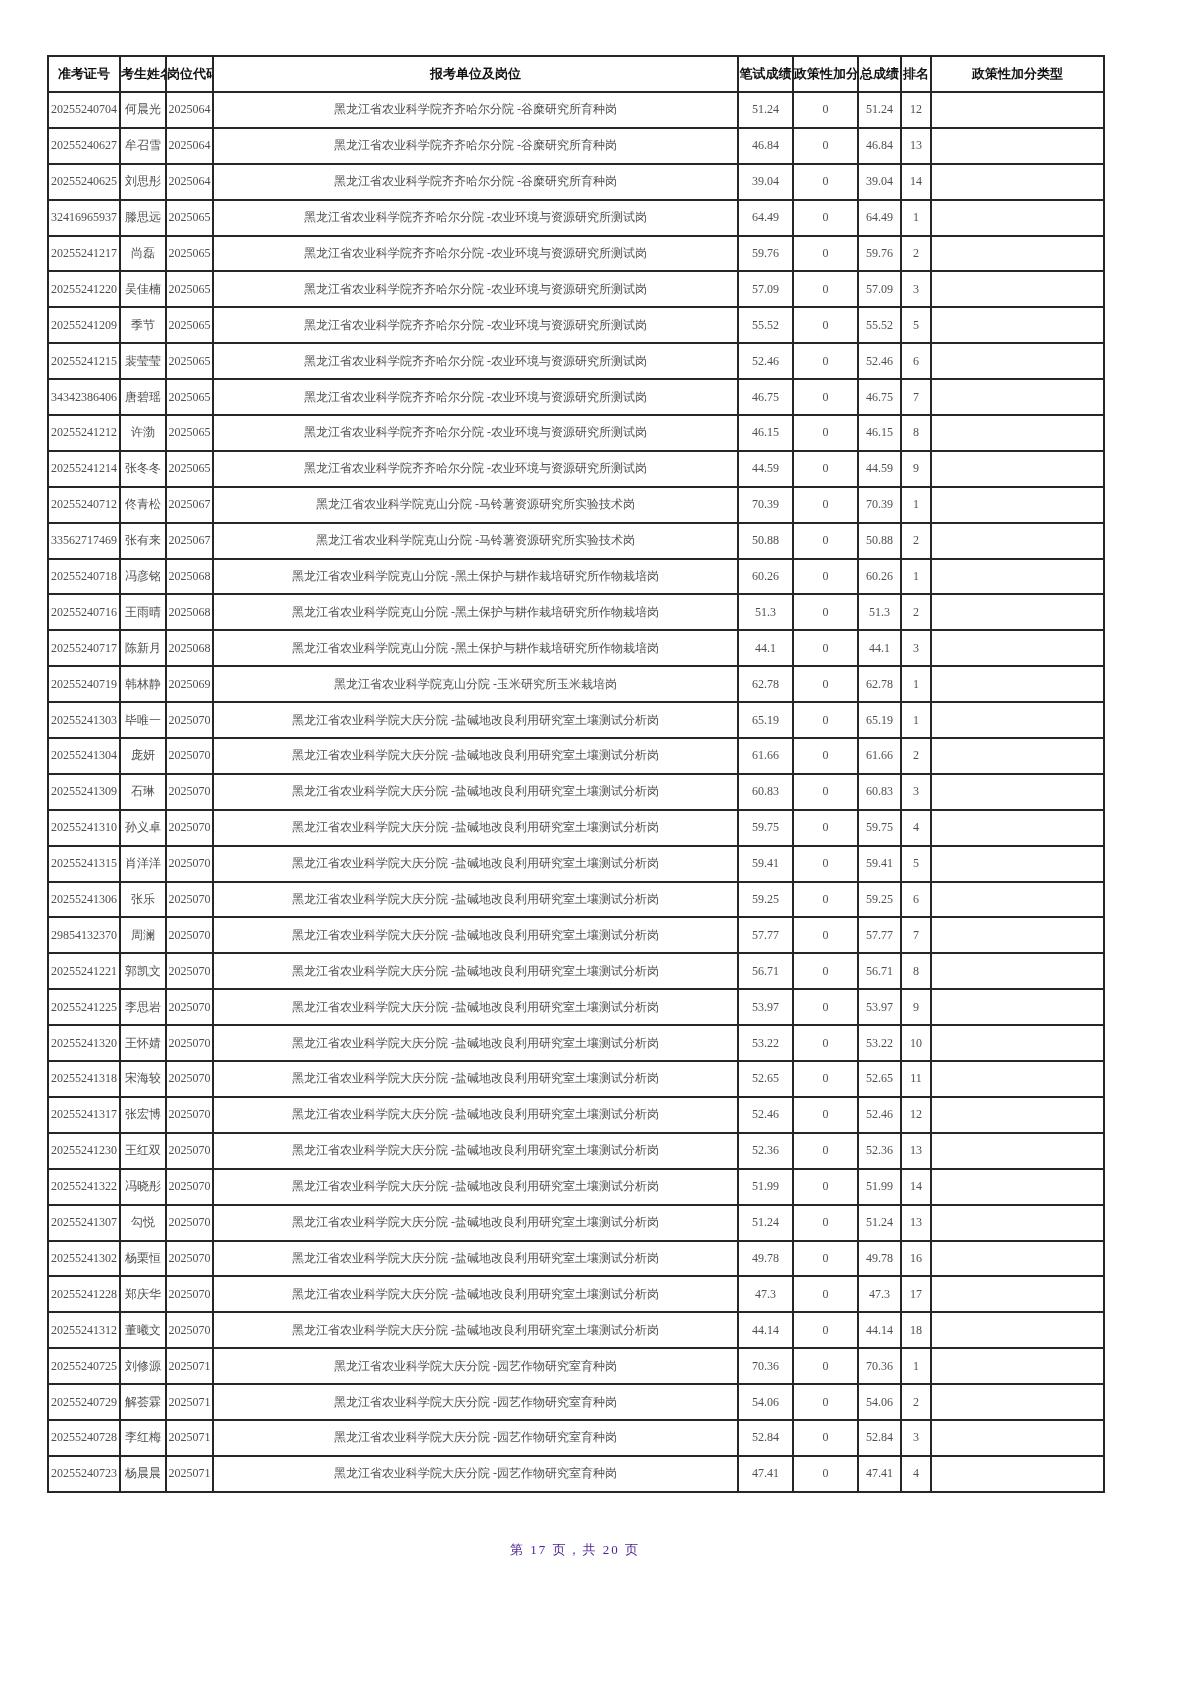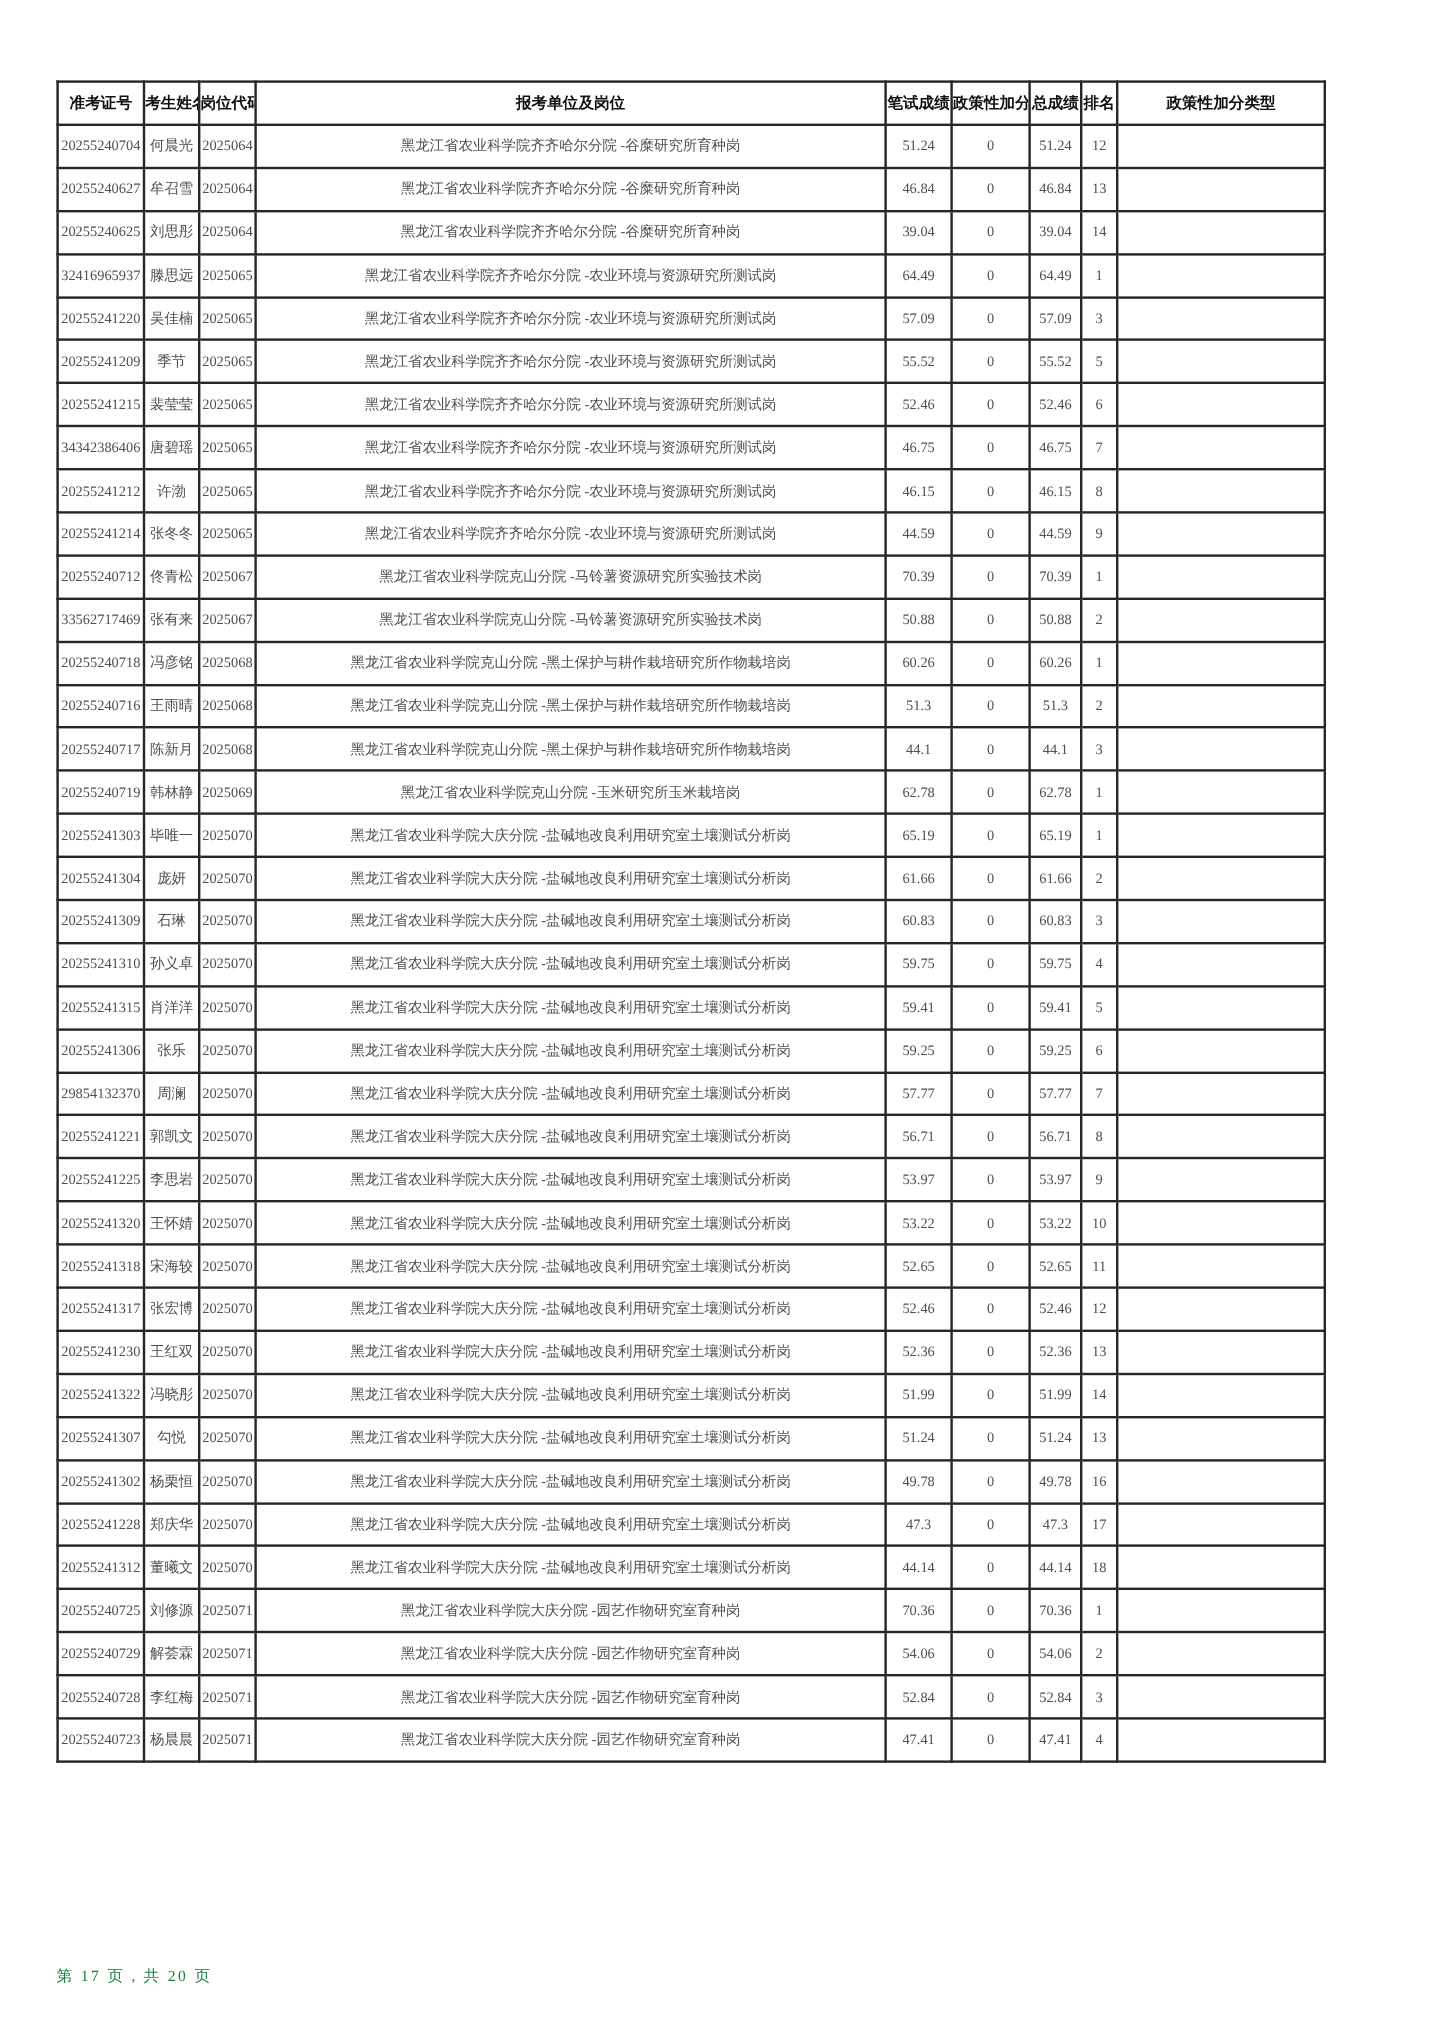--- a/index.html
+++ b/index.html
@@ -5,21 +5,21 @@
   * { box-sizing: border-box; margin: 0; padding: 0; }
   html, body {
     width: 1198px; height: 1695px;
     background: #ffffff;
     font-family: "Liberation Serif", "DejaVu Serif", serif;
     position: relative;
   }
   .page { position: absolute; inset: 0; }
   table.results {
     position: absolute;
-    left: 47px; top: 67px;
+    left: 47px; top: 55px;
     width: 1056px;
     border-collapse: collapse;
     table-layout: fixed;
   }
   table.results th, table.results td {
     border: 2px solid #262626;
     text-align: center;
     vertical-align: middle;
     overflow: hidden;
     white-space: nowrap;
@@ -32,24 +32,25 @@
     font-family: "Liberation Sans", "DejaVu Sans", sans-serif;
   }
   table.results td {
     height: 35.9px;
     font-size: 12px;
     color: #4f4f4f;
   }
   td.col-unit { font-size: 12px; margin-left: 24px; }
   .footer {
     position: absolute;
-    left: 47px; top: 1638px;
+    left: 47px; top: 1541px;
     width: 1056px;
+    text-align: center;
     font-size: 13px;
-    color: #15803d;
+    color: #4c1d95;
     letter-spacing: 2px;
   }
 </style>
 </head>
 <body>
 
 <div class="page">
 
   <table class="results">
     <colgroup>
@@ -115,20 +116,31 @@
           <td class="col-candidate">滕思远</td>
           <td class="col-position">2025065</td>
           <td class="col-unit">黑龙江省农业科学院齐齐哈尔分院 -农业环境与资源研究所测试岗</td>
           <td class="col-written">64.49</td>
           <td class="col-policy">0</td>
           <td class="col-total">64.49</td>
           <td class="col-rank">1</td>
           <td class="col-policy"></td>
         </tr>
         <tr>
+          <td class="col-exam">20255241217</td>
+          <td class="col-candidate">尚磊</td>
+          <td class="col-position">2025065</td>
+          <td class="col-unit">黑龙江省农业科学院齐齐哈尔分院 -农业环境与资源研究所测试岗</td>
+          <td class="col-written">59.76</td>
+          <td class="col-policy">0</td>
+          <td class="col-total">59.76</td>
+          <td class="col-rank">2</td>
+          <td class="col-policy"></td>
+        </tr>
+        <tr>
           <td class="col-exam">20255241220</td>
           <td class="col-candidate">吴佳楠</td>
           <td class="col-position">2025065</td>
           <td class="col-unit">黑龙江省农业科学院齐齐哈尔分院 -农业环境与资源研究所测试岗</td>
           <td class="col-written">57.09</td>
           <td class="col-policy">0</td>
           <td class="col-total">57.09</td>
           <td class="col-rank">3</td>
           <td class="col-policy"></td>
         </tr>

